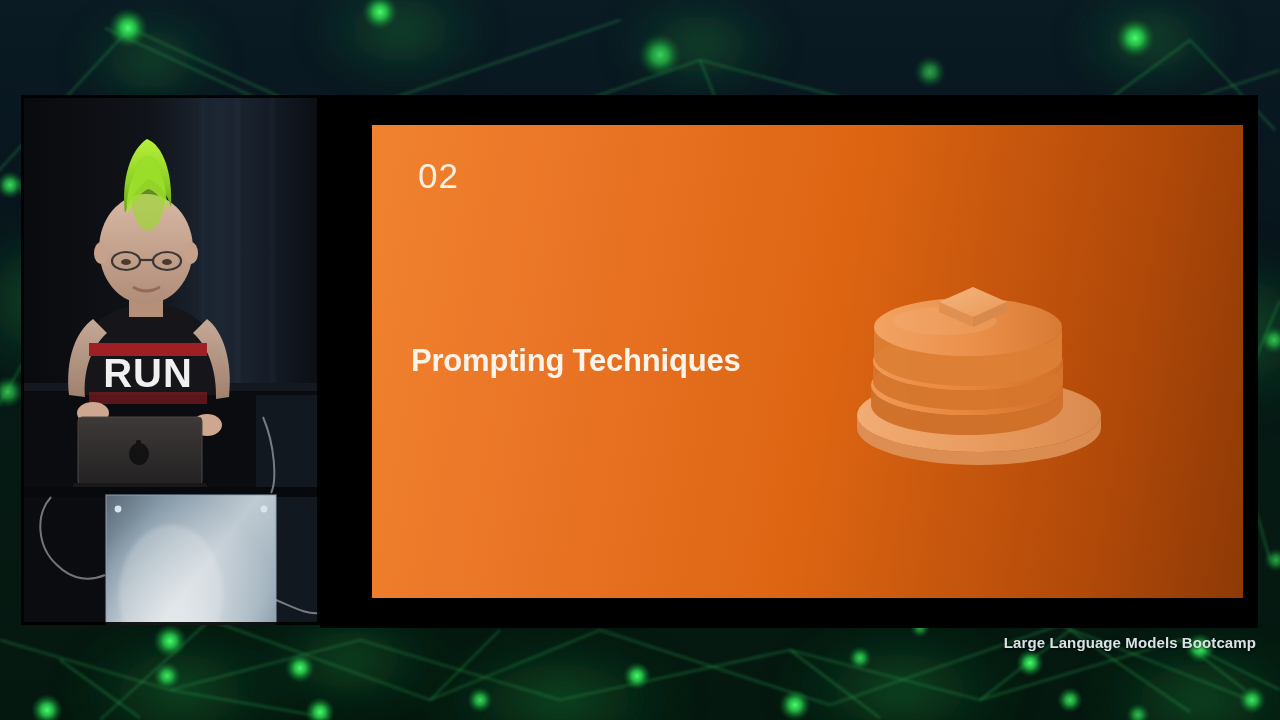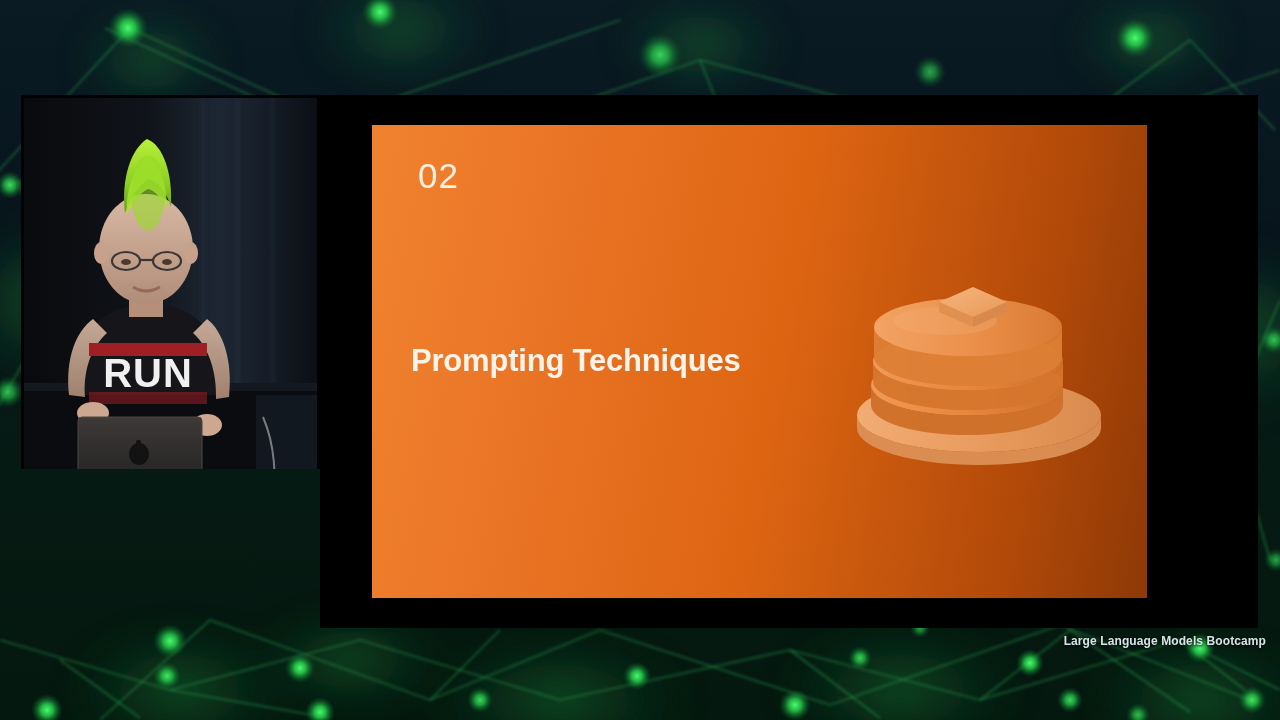--- a/index.html
+++ b/index.html
@@ -10,33 +10,33 @@
     background:#0a1a22;
     position:relative;
   }
 
   
   #bg { position:absolute; inset:0; overflow:hidden; background:#071017; }
   #bg svg { position:absolute; inset:0; width:1280px; height:720px; display:block; }
 
   
   #cam {
-    position:absolute; left:21px; top:95px; width:299px; height:374px;
+    position:absolute; left:21px; top:95px; width:299px; height:530px;
     background:#a16207; overflow:hidden;
   }
   #cam svg { position:absolute; inset:0; width:299px; height:530px; display:block; }
 
   
   #slide-frame {
     position:absolute; left:320px; top:95px; width:938px; height:533px;
     background:#000;
   }
   
   #slide {
-    position:absolute; left:372px; top:125px; width:775px; height:473px;
+    position:absolute; left:372px; top:125px; width:871px; height:473px;
     background:linear-gradient(100deg,#f0822f 0%,#ea7526 22%,#dd6512 52%,#b34a09 82%,#8e3906 100%);
     overflow:hidden;
     padding-left:44px;
   }
   #slide-number {
     position:absolute; left:46px; top:33px;
     font-size:35px; font-weight:300; letter-spacing:1px;
     color:#fdf0e2; line-height:1;
   }
   #slide-title {
@@ -44,22 +44,22 @@
     font-size:31px; font-weight:bold; letter-spacing:-0.2px;
     color:#fdf3e8; white-space:nowrap;
   }
   #pancake-art {
     position:absolute; left:477px; top:140px; width:260px; height:205px;
   }
   #pancake-art svg { width:100%; height:100%; display:block; }
 
   
   #watermark {
-    position:absolute; right:14px; top:634px;
-    font-size:12px; font-weight:bold; color:#d9e3e6;
+    position:absolute; right:24px; top:634px;
+    font-size:15px; font-weight:bold; color:#d9e3e6;
     letter-spacing:0.1px;
     text-shadow:0 1px 3px rgba(0,0,0,.85);
   }
 </style>
 </head>
 <body>
 
 <div id="bg">
   <svg viewBox="0 0 1280 720" preserveAspectRatio="none">
     <defs>

